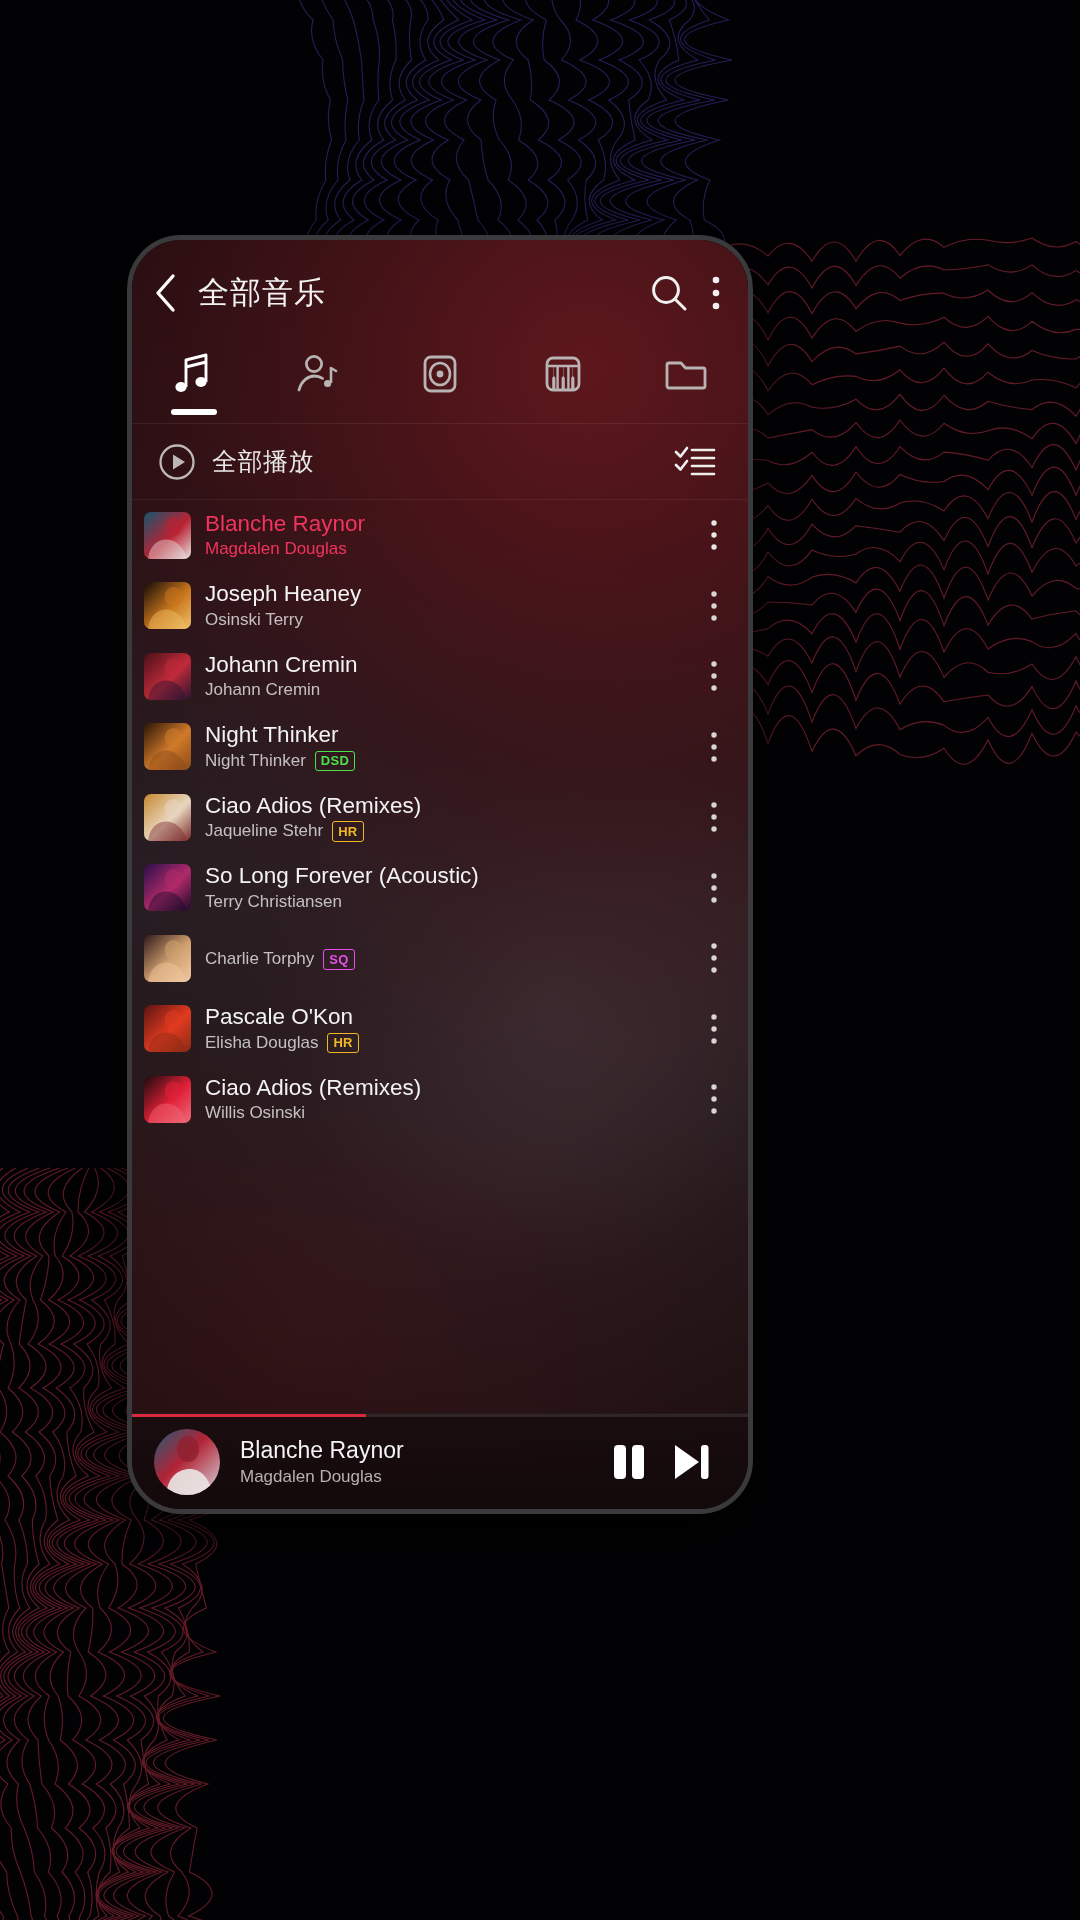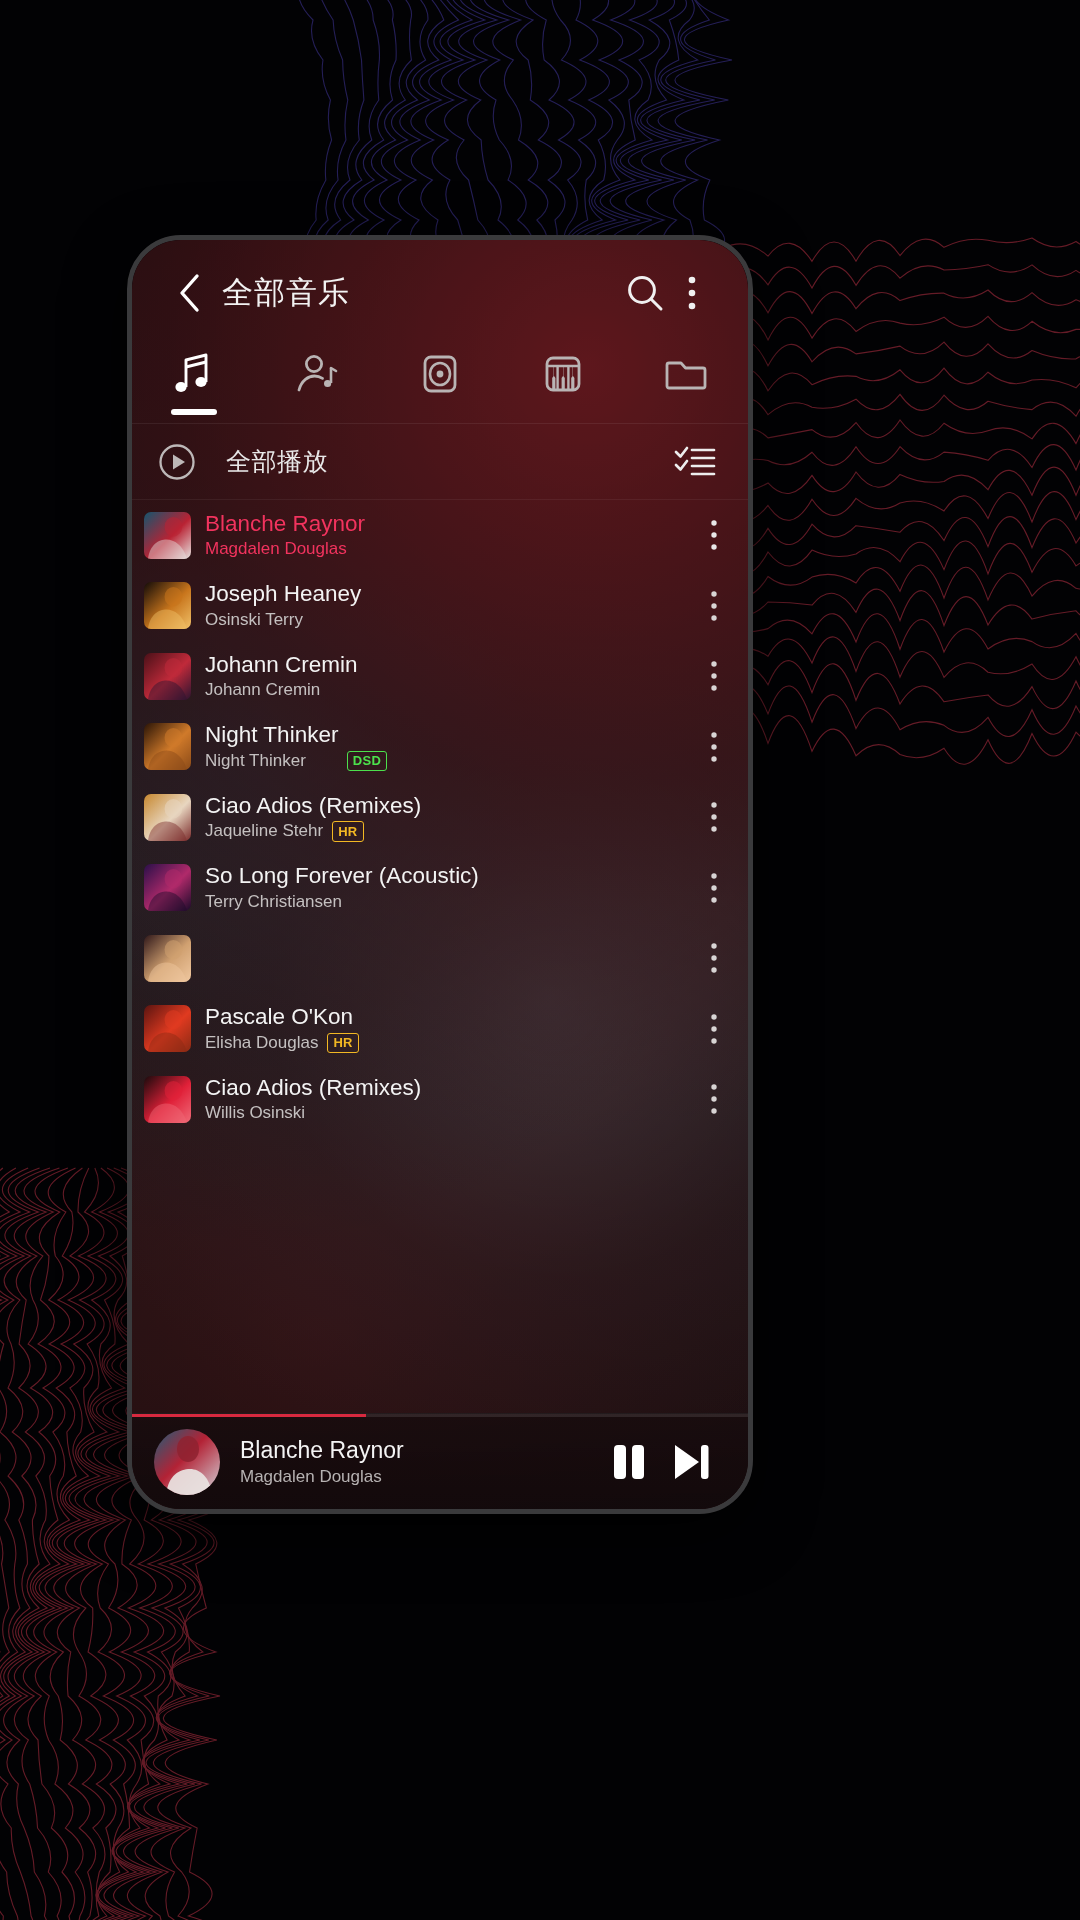--- a/index.html
+++ b/index.html
@@ -43,21 +43,21 @@
     filter:blur(0px);
   }
   #veil { position:absolute; inset:0; background:rgba(10,6,8,.30); }
 
   
   .app { position:absolute; inset:0; display:flex; flex-direction:column; }
 
   .topbar {
     height:106px; flex:0 0 106px;
     display:flex; align-items:center;
-    padding:0 36px;
+    padding:0 12px;
     position:relative; z-index:3;
   }
   .back-btn { width:44px; height:44px; display:flex; align-items:center; justify-content:center; cursor:pointer; }
   .title {
     color:#f2f2f2; font-size:31px; letter-spacing:1px;
     margin-left:10px; white-space:nowrap;
   }
   .topbar-spacer { flex:1; }
   .icon-btn { width:54px; height:54px; display:flex; align-items:center; justify-content:center; cursor:pointer; }
   .icon-btn.dots { width:40px; }
@@ -82,21 +82,20 @@
   }
   .tab.active .under { background:#ffffff; }
 
   
   .playall {
     height:76px; flex:0 0 76px;
     display:flex; align-items:center;
     padding:0 26px;
     position:relative; z-index:3;
     border-bottom:1px solid rgba(255,255,255,.06);
-    gap:14px;
   }
   .playall .label {
     color:#e8e8e8; font-size:25px; margin-left:16px; letter-spacing:.5px;
   }
   .playall .sp { flex:1; }
 
   
   .list {
     flex:1 1 auto;
     position:relative; z-index:3;
@@ -125,21 +124,21 @@
     white-space:nowrap; overflow:hidden; text-overflow:ellipsis;
   }
   .row.playing .t-title { color:#f2335e; }
   .row.playing .t-sub { color:#f2335e; }
   .badge {
     font-size:13px; line-height:1;
     padding:2.5px 5px 3px;
     border:1.6px solid currentColor; border-radius:3px;
     flex:0 0 auto; letter-spacing:.3px; font-weight:bold;
   }
-  .badge.DSD { color:#4ce04c;margin-left:32px; }
+  .badge.DSD { color:#4ce04c; }
   .badge.HR  { color:#f2b823; }
   .badge.SQ  { color:#e250e8; }
   .row-more { width:40px; height:56px; display:flex; align-items:center; justify-content:center; flex:0 0 40px; cursor:pointer; }
 
   
   .nowbar {
     flex:0 0 96px; height:96px;
     position:relative; z-index:4;
     display:flex; align-items:center;
     padding:0 26px 0 22px;
@@ -536,20 +535,24 @@
                     <stop offset=".55" stop-color="#d0a070"></stop>
                     <stop offset="1" stop-color="#f0c8a0"></stop>
     </linearGradient>
                 </defs>
     <rect width="48" height="48" fill="url(#g6)"></rect>
     <ellipse cx="30" cy="15" rx="9" ry="10" fill="#d0a070" opacity=".55"></ellipse>
     <path d="M4 48c2-15 11-20 19-20s17 6 21 20z" fill="#f0c8a0" opacity=".45"></path>
   </svg>
             </div>
      <div class="meta">
+       <div class="t-sub-line">
+         <span class="t-sub">Charlie Torphy</span>
+         <span class="badge SQ">SQ</span>
+       </div>
      </div>
      <div class="row-more">
        <svg width="8" height="34" viewBox="0 0 8 34">
          <circle cx="4" cy="5" r="2.7" fill="#d8d4d4"></circle>
          <circle cx="4" cy="17" r="2.7" fill="#d8d4d4"></circle>
          <circle cx="4" cy="29" r="2.7" fill="#d8d4d4"></circle>
        </svg>
      </div>
           </div>
           <div class="row">

